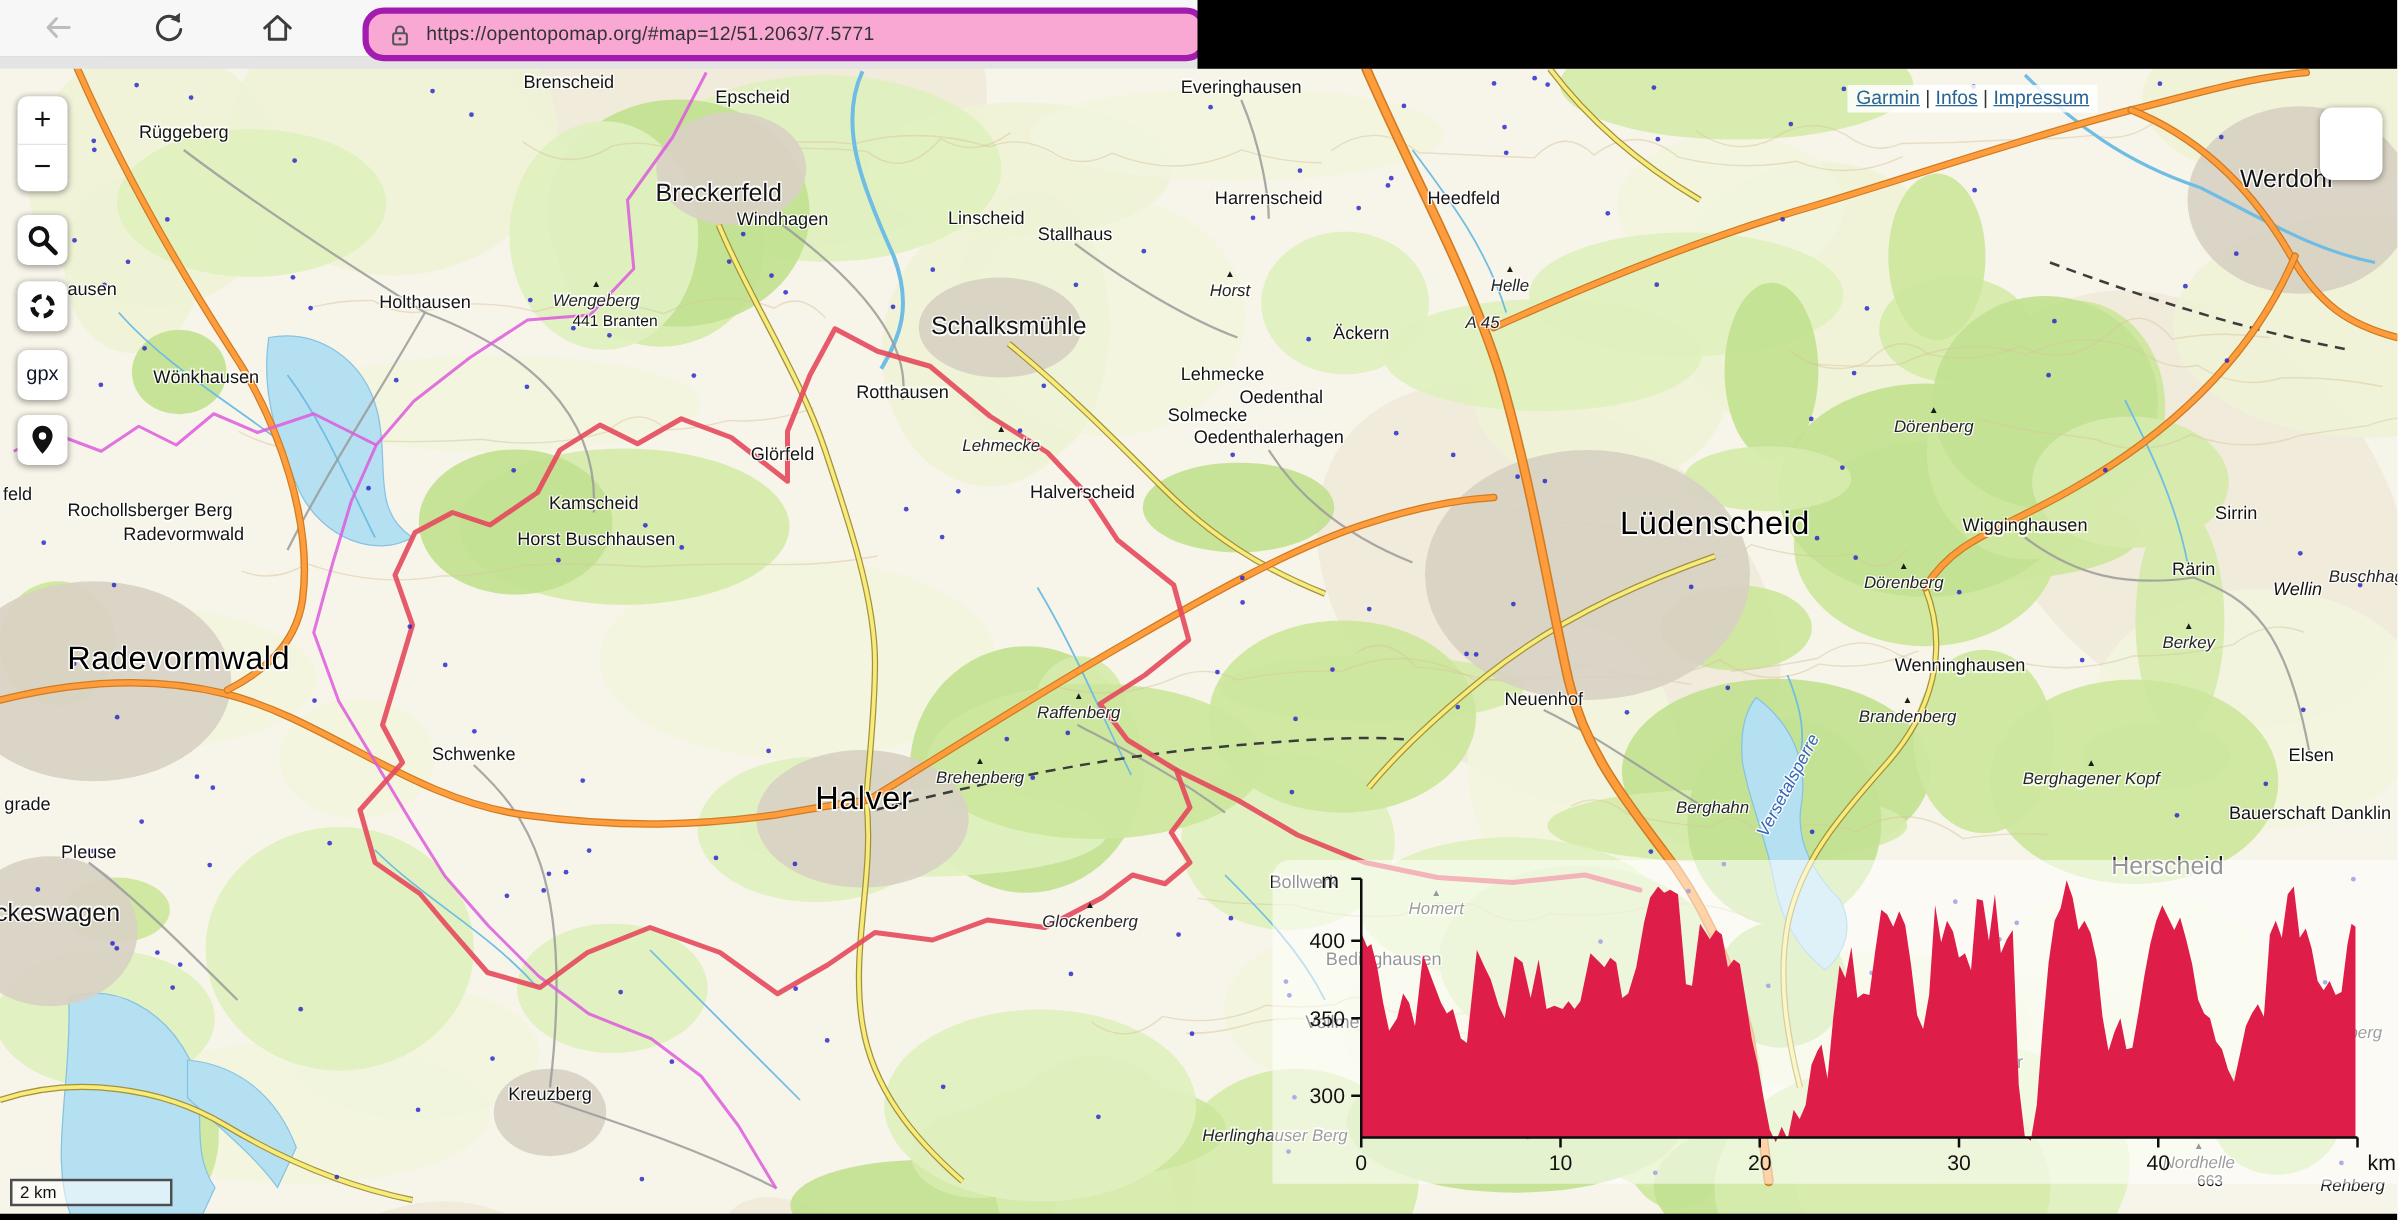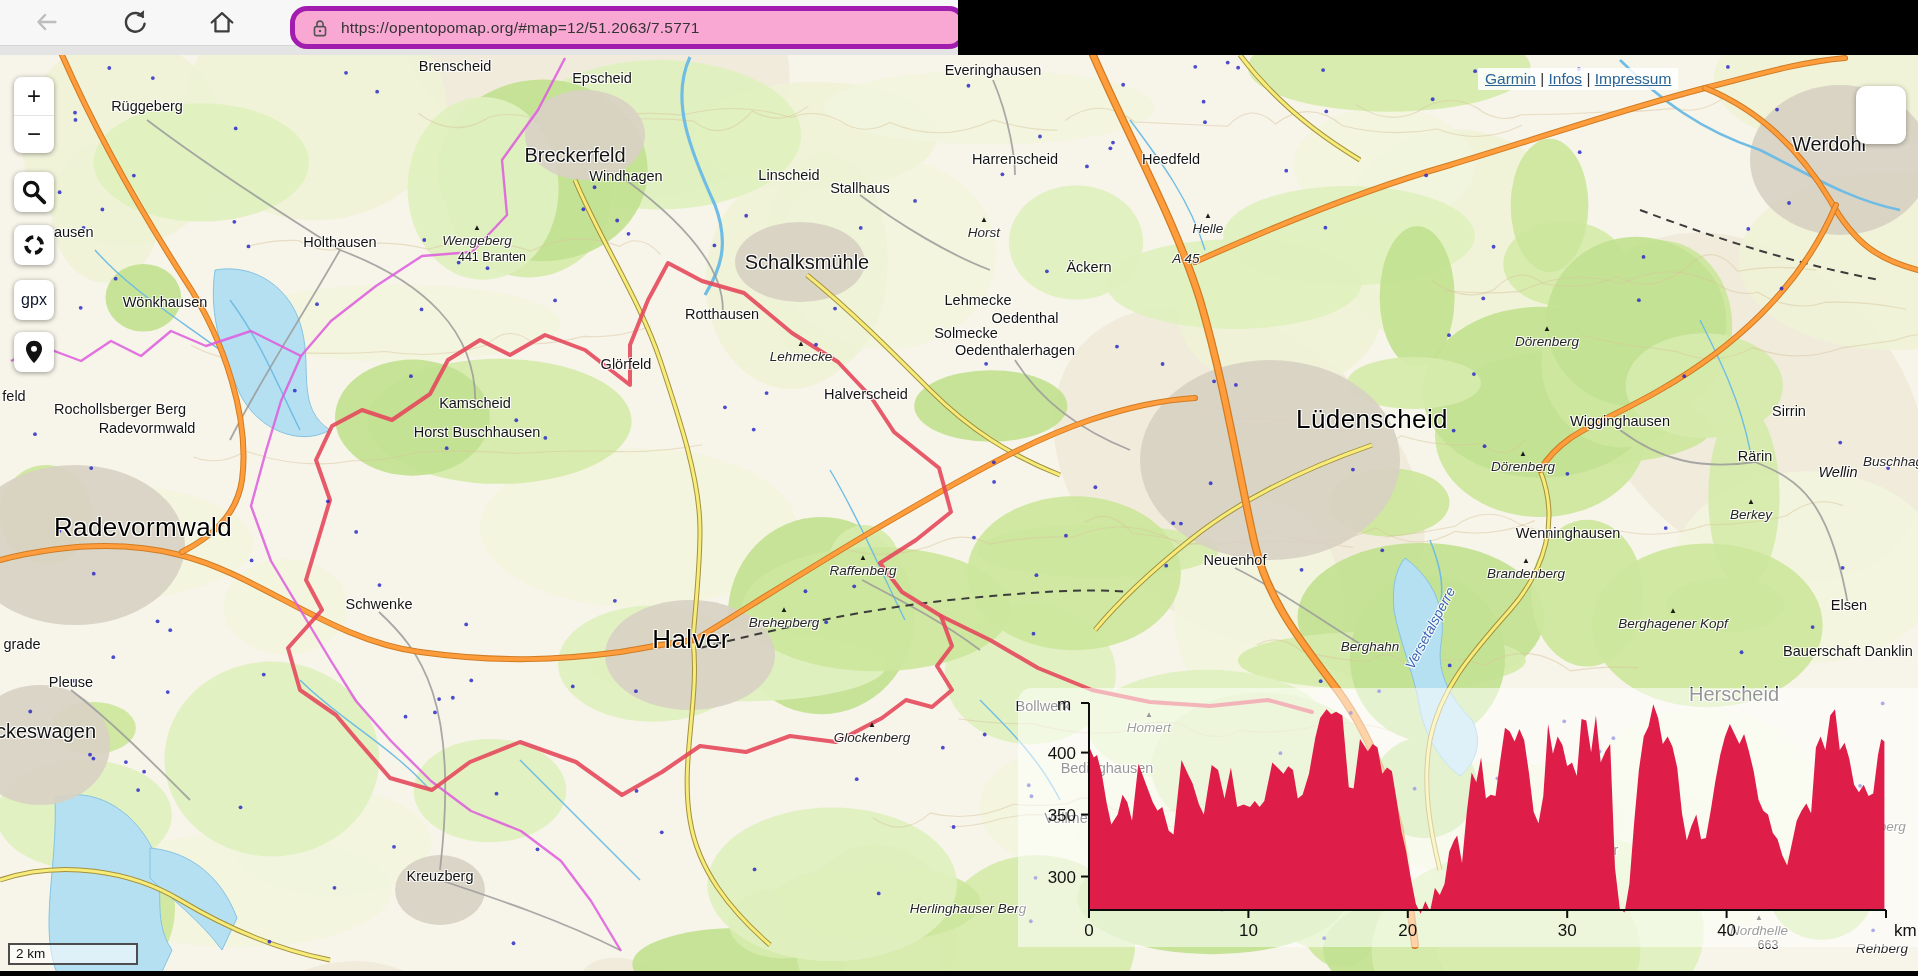--- a/index.html
+++ b/index.html
@@ -502,21 +502,21 @@
       <span class="lbl h" style="left: 784px; top: 622px;">Brehenberg</span>
       <span class="peak" style="left: 863px; top: 557px;">▲</span>
       <span class="lbl h" style="left: 863px; top: 570px;">Raffenberg</span>
       <span class="peak" style="left: 872px; top: 724px;">▲</span>
       <span class="lbl h" style="left: 872px; top: 737px;">Glockenberg</span>
       <span class="lbl" style="left: 1043px; top: 706px;">Bollwerk</span>
       <span class="lbl" style="left: 71px; top: 682px;">Pleuse</span>
       <span class="lbl" style="left: 22px; top: 644px;">grade</span>
       <span class="lbl b" style="left: 46px; top: 731px;">ckeswagen</span>
       <span class="lbl" style="left: 440px; top: 876px;">Kreuzberg</span>
-      <span class="lbl h" style="left: 968px; top: 908px;">Herlinghauser Berg</span>
+      <span class="lbl h" style="left: 1020px; top: 908px;">Herlinghauser Berg</span>
       <span class="lbl b" style="left: 1734px; top: 694px;">Herscheid</span>
       <span class="peak" style="left: 1149px; top: 714px;">▲</span>
       <span class="lbl h" style="left: 1149px; top: 727px;">Homert</span>
       <span class="lbl" style="left: 1107px; top: 768px;">Bedinghausen</span>
       <span class="lbl" style="left: 1066px; top: 818px;">Vollme</span>
       <span class="lbl h" style="left: 1223px; top: 863px;">An der Höhe</span>
       <span class="lbl" style="left: 1502px; top: 822px;">Stottmert</span>
       <span class="lbl" style="left: 1593px; top: 850px;">Nimmer</span>
       <span class="lbl h" style="left: 1878px; top: 826px;">Sürnberg</span>
       <span class="peak" style="left: 1759px; top: 917px;">▲</span>

